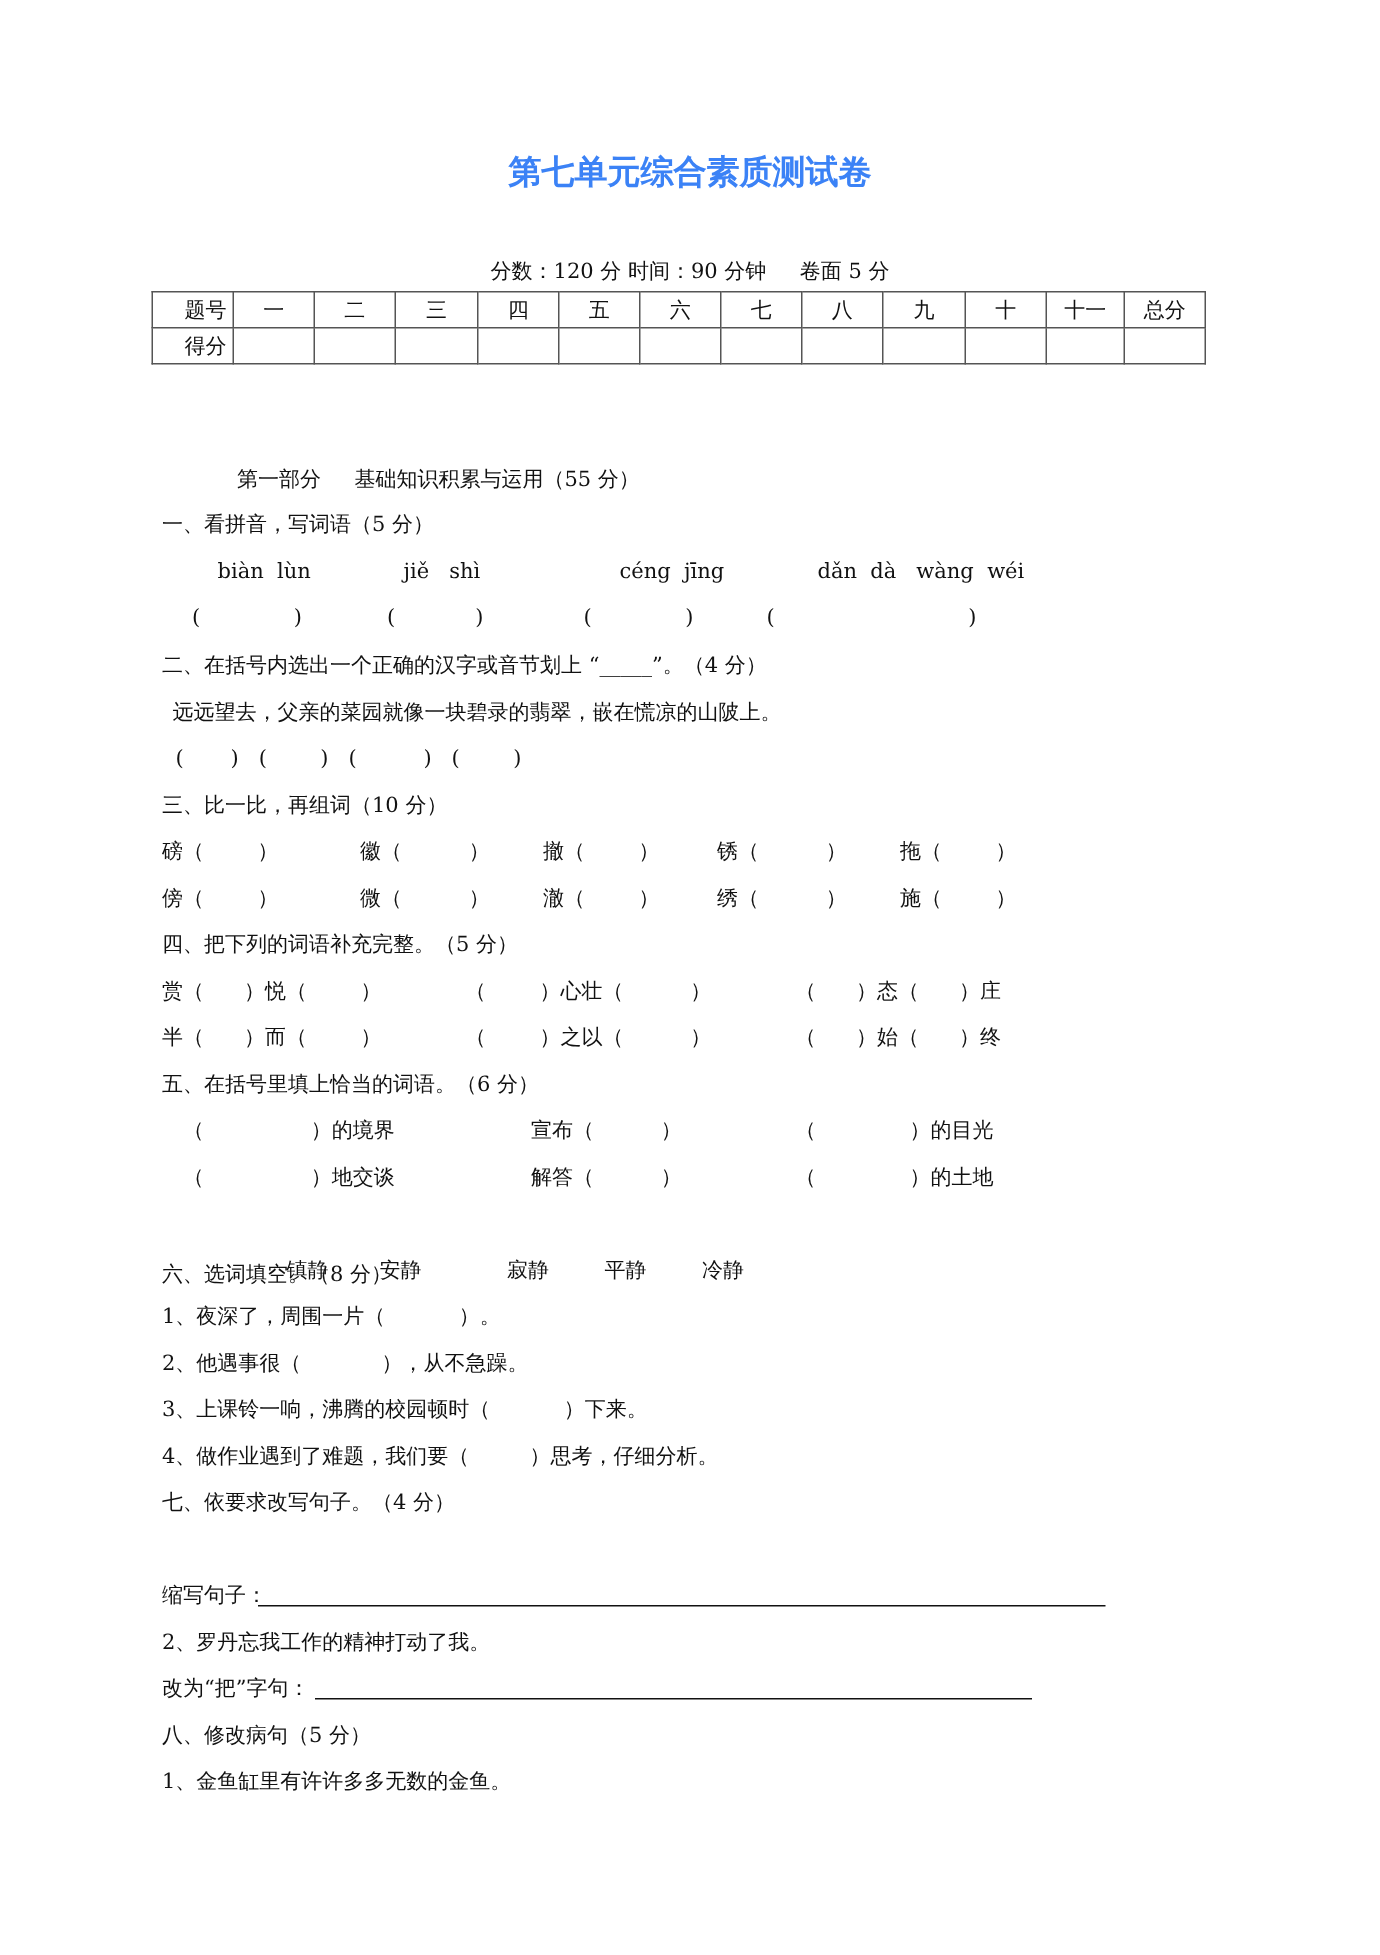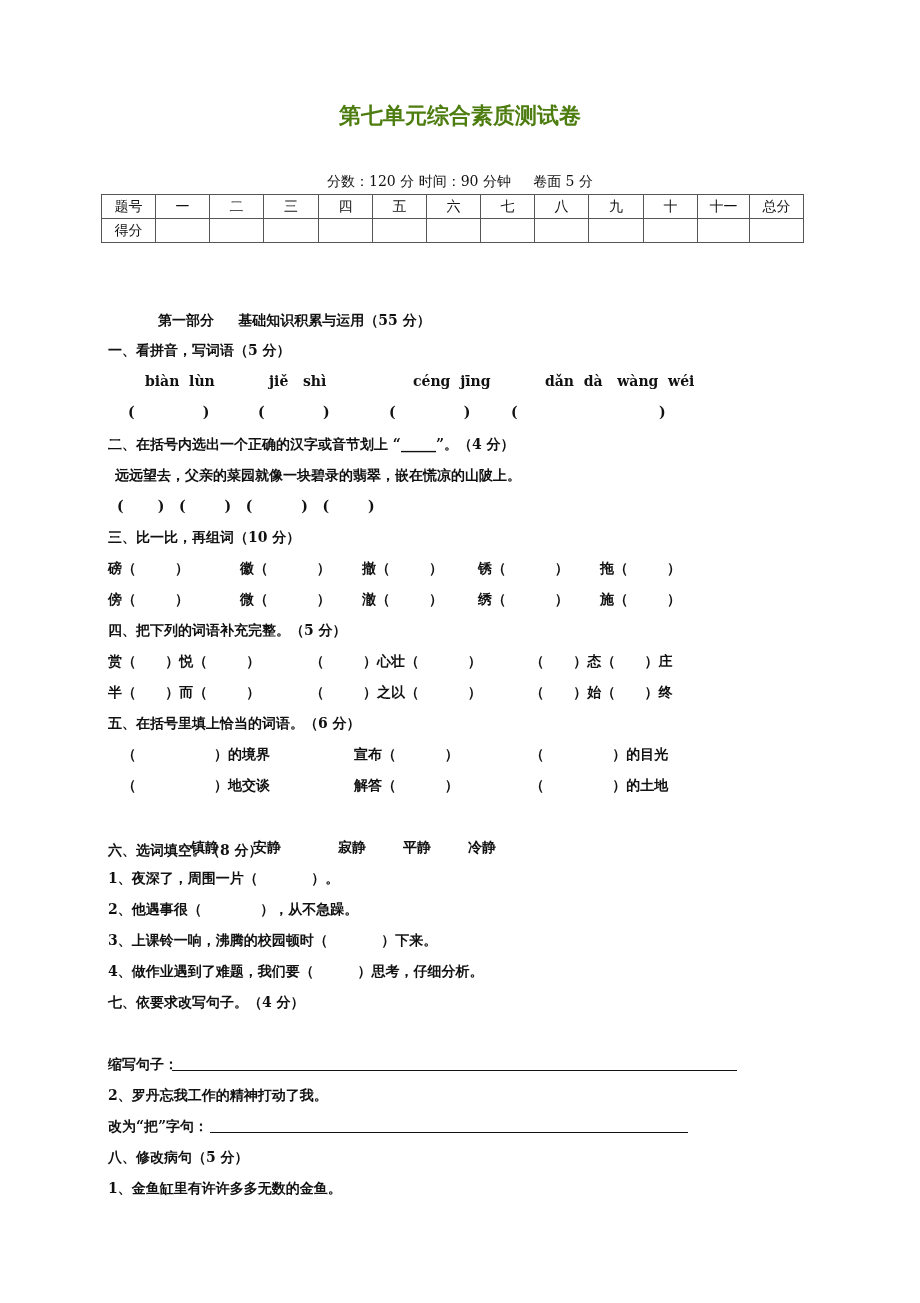--- a/index.html
+++ b/index.html
@@ -1,29 +1,29 @@
 <!DOCTYPE html>
 <html><head>
 <meta charset="utf-8">
 <style>
   html, body { margin: 0; padding: 0; background: #ffffff; }
   body { width: 920px; height: 1303px; position: relative; overflow: hidden;
          font-family: "DejaVu Serif", "Liberation Serif", serif; color: #111; }
   .page { position: absolute; left: 0; top: 0; width: 920px; height: 1303px; }
-  .t { position: absolute; white-space: pre; font-size: 15px; line-height: 20px; font-weight: bold; }
+  .t { position: absolute; white-space: pre; font-size: 15px; line-height: 20px; }
   .title { position: absolute; left: 0; width: 920px; top: 102px; text-align: center;
-           color: #4d7c0f; font-size: 22px; font-weight: bold; line-height: 28px;
+           color: #3b82f6; font-size: 22px; font-weight: bold; line-height: 28px;
            font-family: "DejaVu Sans", "Liberation Sans", sans-serif; letter-spacing: 0px; }
   .score-info { position: absolute; left: 0; width: 920px; top: 171px; text-align: center;
                 font-size: 14px; line-height: 20px; white-space: pre; }
   table.score { position: absolute; left: 101px; top: 194px; border-collapse: collapse;
                 font-size: 14px; }
   table.score td { border: 1px solid #555; height: 23px; padding: 0 4px; text-align: center;
                    font-weight: normal; }
-  table.score td.first { text-align: center; }
+  table.score td.first { text-align: right; }
   .uline { position: absolute; border-bottom: 1px solid #111; height: 0; }
   .sm { font-size: 14px; }
 </style>
 </head>
 <body>
 
 <div class="page">
 
   <div class="title">第七单元综合素质测试卷</div>
   <div class="score-info">分数：120 分 时间：90 分钟     卷面 5 分</div>

